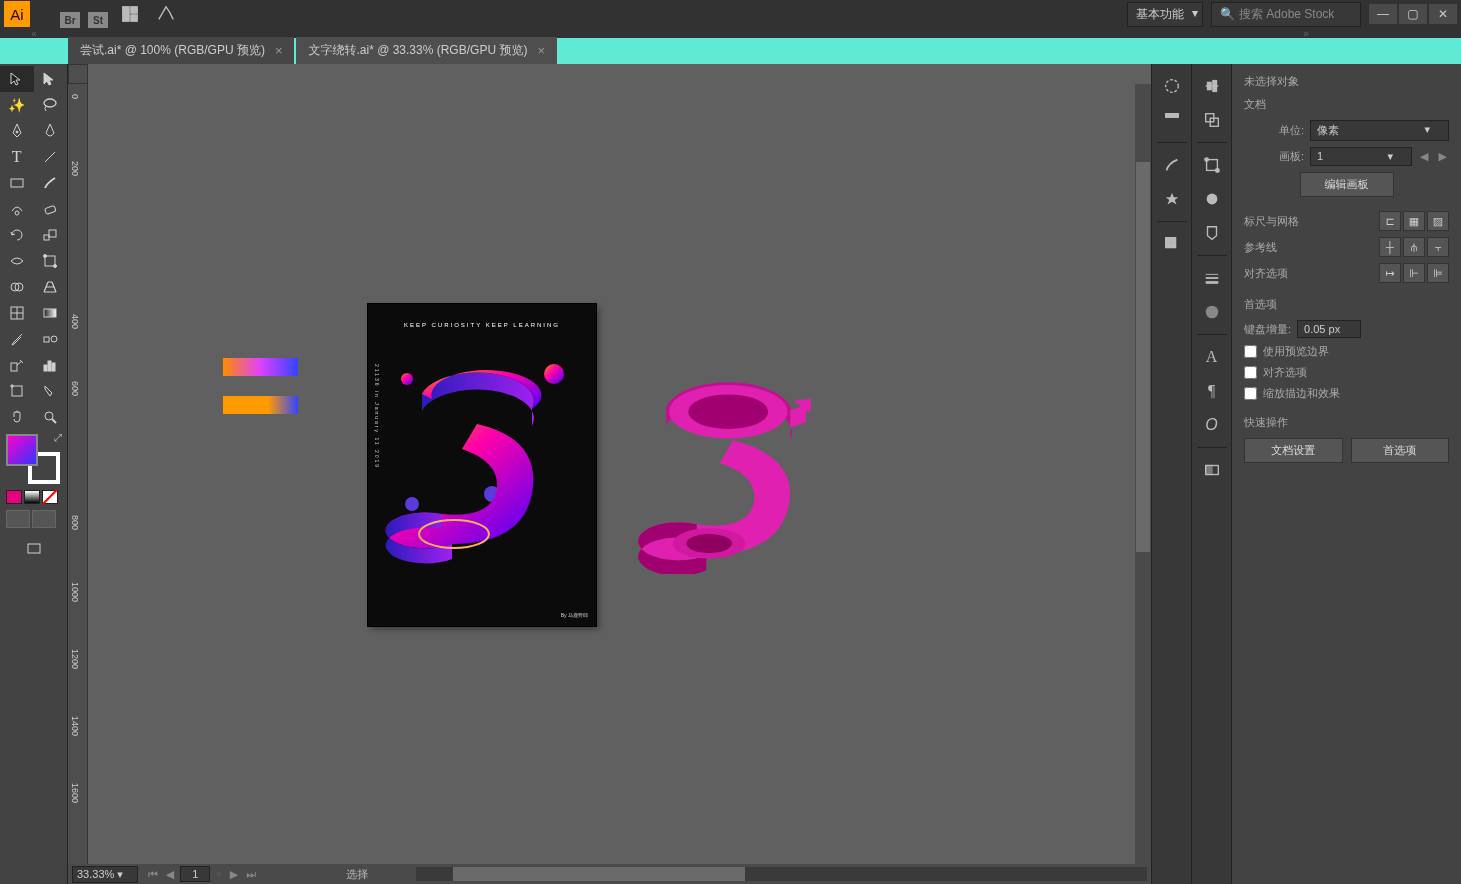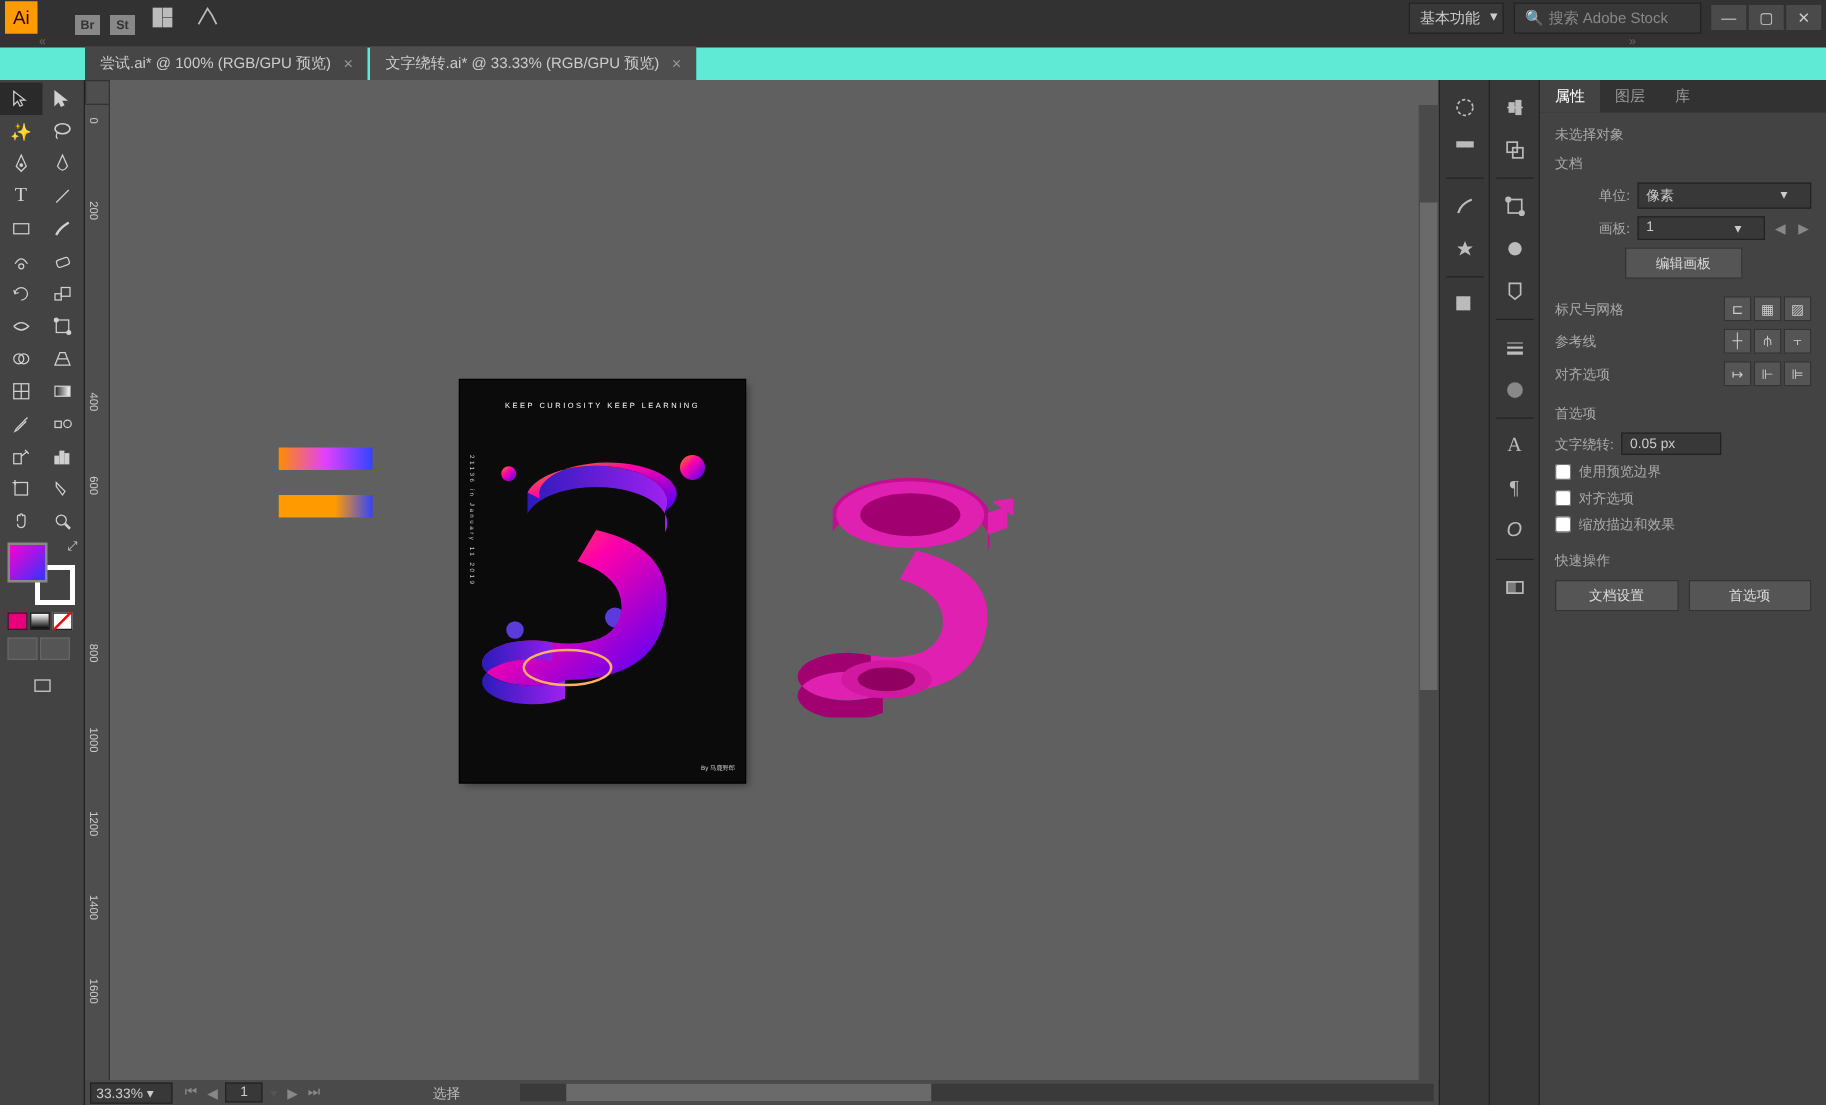--- a/index.html
+++ b/index.html
@@ -77,21 +77,21 @@
 .panels{width:230px;background:#434343;border-left:1px solid #222;display:flex;flex-direction:column}
 .panel-tabs{display:flex;background:#323232;height:26px}
 .ptab{padding:5px 12px;font-size:12px;color:#999}
 .ptab.active{background:#434343;color:#fff}
 .panel-body{padding:10px 12px;font-size:12px;color:#ccc}
 .p-section{margin-bottom:14px}
 .p-label{color:#aaa;font-size:11px;margin-bottom:8px}
 .p-row{display:flex;align-items:center;gap:6px;margin-bottom:6px;font-size:11px}
 .p-row label{color:#aaa;width:60px;text-align:right}
 .p-sel{background:#383838;border:1px solid #222;color:#ccc;padding:2px 18px 2px 6px;font-size:11px;flex:1}
-.p-input{background:#383838;border:1px solid #222;color:#ccc;padding:2px 6px;font-size:11px;width:80px}
+.p-input{background:#383838;border:1px solid #222;color:#ccc;padding:2px 6px;font-size:11px;width:64px}
 .p-btn{background:#555;border:1px solid #333;color:#ddd;padding:4px 16px;font-size:11px;flex:1;text-align:center}
 .p-btn-row{display:flex;gap:8px}
 .icon-btns{display:flex;gap:2px;margin-left:auto}
 .ib{width:22px;height:20px;background:#555;border:1px solid #333;display:flex;align-items:center;justify-content:center;font-size:11px;color:#ccc}
 .chk{display:flex;align-items:center;gap:6px;margin-bottom:6px;color:#aaa;font-size:11px}
 .chk input{width:13px;height:13px}
 
 svg{pointer-events:none}
 </style>
 </head>
@@ -536,25 +536,20 @@
     <div class="dock-sep"></div>
     <div class="dicon">
         <svg viewBox="0 0 20 20">
           <rect x="3" y="5" width="14" height="10" fill="none"></rect>
           <rect x="3" y="5" width="7" height="10" fill="#bbb" opacity=".5"></rect>
         </svg>
       </div>
   </div>
 
   <div class="panels">
-    <div class="panel-tabs">
-      <div class="ptab active">属性</div>
-      <div class="ptab">图层</div>
-      <div class="ptab">库</div>
-    </div>
     <div class="panel-body">
       <div class="p-label">未选择对象</div>
 
       <div class="p-section">
         <div class="p-label">文档</div>
         <div class="p-row">
             <label>单位:</label>
             <div class="p-sel"><span>像素</span><span style="float:right">▾</span></div>
           </div>
         <div class="p-row">
@@ -591,21 +586,21 @@
             <div class="ib">↦</div>
             <div class="ib">⊩</div>
             <div class="ib">⊫</div>
           </div>
         </div>
       </div>
 
       <div class="p-section">
         <div class="p-label">首选项</div>
         <div class="p-row">
-            <span style="color:#aaa">文字绕转:</span>
+            <span style="color:#aaa">键盘增量:</span>
             <input class="p-input" value="0.05 px" style="">
           </div>
         <label class="chk">
             <input type="checkbox" style="">
             <span>使用预览边界</span>
           </label>
         <label class="chk">
             <input type="checkbox" style="">
             <span>对齐选项</span>
           </label>

